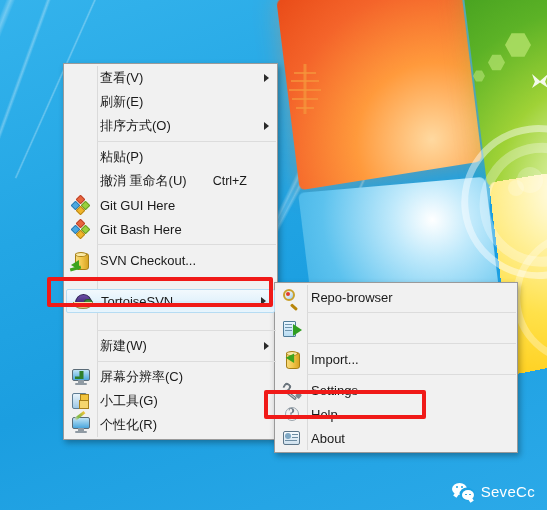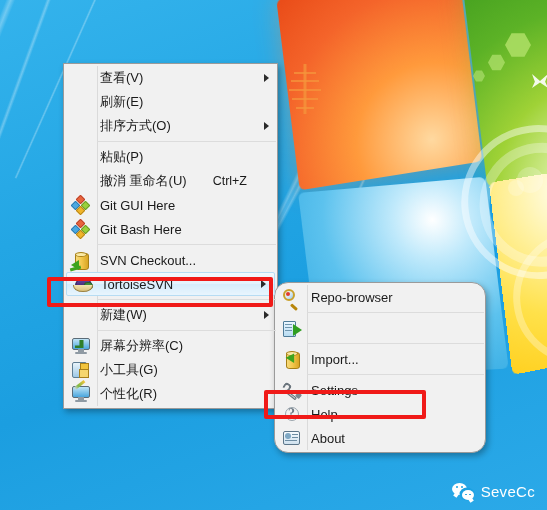--- a/index.html
+++ b/index.html
@@ -130,22 +130,21 @@
     user-select: none;
   }
   #main-menu {
     left: 63px;
     top: 63px;
     width: 215px;
   }
   #sub-menu {
     left: 274px;
     top: 282px;
-    width: 212px;
-    border-radius: 14px;
+    width: 244px;
   }
   
   .menu::before {
     content: "";
     position: absolute;
     left: 33px;
     top: 2px;
     bottom: 2px;
     width: 1px;
     background: #dadada;
@@ -190,21 +189,21 @@
     width: 0; height: 0;
     border-left: 5px solid #2b2b2b;
     border-top: 4px solid transparent;
     border-bottom: 4px solid transparent;
   }
   .mi.disabled .lbl { color: #9a9a9a; }
   .mi.hl {
     background: linear-gradient(to bottom, #f2f9fd 0%, #e3f2fc 50%, #d6ecfb 51%, #e8f5fd 100%);
     border: 1px solid #b6dcf3;
     border-radius: 2px;
-    margin: 0 2px;
+    margin: 17px 2px;
     height: 22px;
   }
   .mi.hl .ico { width: 31px; min-width: 31px; }
   .sep {
     height: 1px;
     background: #dcdcdc;
     margin: 3px 1px 3px 33px;
     position: relative;
     z-index: 1;
   }

